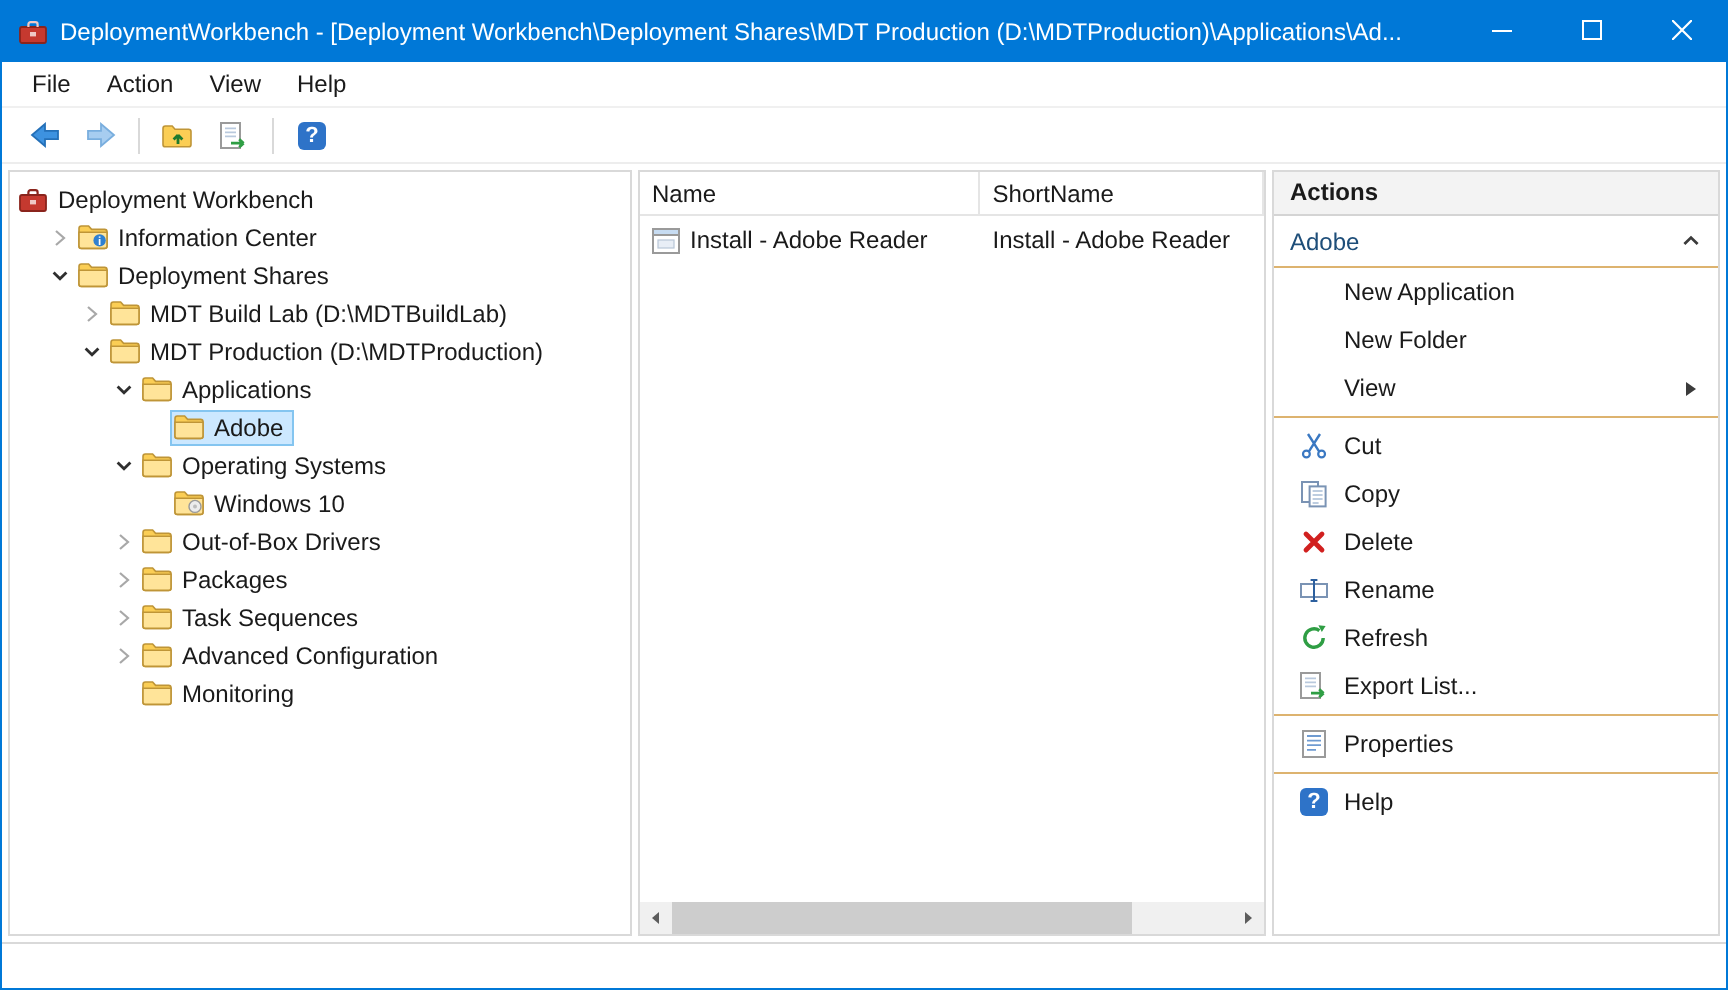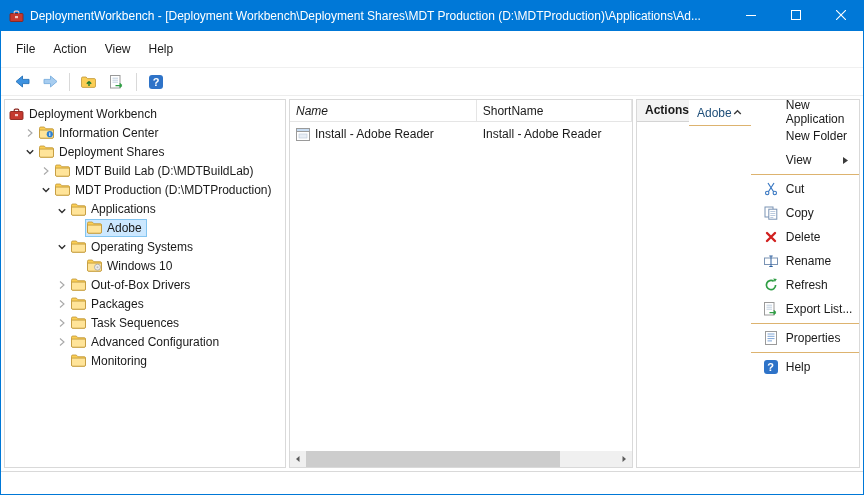--- a/index.html
+++ b/index.html
@@ -6,51 +6,51 @@
   *{box-sizing:border-box;}
   .window{width:864px;height:495px;border:1px solid #0078d7;display:flex;flex-direction:column;background:#fff;
           font-family:"Liberation Sans",sans-serif;font-size:12px;color:#1a1a1a;}
   
   .titlebar{height:30px;flex:0 0 auto;background:#0078d7;display:flex;align-items:center;color:#fff;}
   .title-icon{margin:0 6px 0 8px;display:flex;align-items:center;}
   .title-text{flex:1;white-space:nowrap;overflow:hidden;font-size:12px;}
   .win-controls{display:flex;height:100%;margin-left:6px;}
   .win-btn{width:45px;height:100%;display:flex;align-items:center;justify-content:center;}
   
-  .menubar{height:37px;flex:0 0 auto;display:flex;align-items:center;padding-left:6px;border-bottom:1px solid #f0f0f0;background:#fff;}
+  .menubar{height:23px;flex:0 0 auto;display:flex;align-items:center;padding-left:6px;border-bottom:1px solid #f0f0f0;background:#fff;}
   .menu-item{padding:0 9px;line-height:22px;}
   
   .toolbar{height:28px;flex:0 0 auto;display:flex;align-items:center;padding-left:8px;gap:2px;border-bottom:1px solid #ededed;background:#fff;}
   .tool-btn{width:26px;height:24px;display:flex;align-items:center;justify-content:center;}
   .tool-icon{display:flex;align-items:center;justify-content:center;}
   .tool-sep{width:1px;height:18px;background:#d9d9d9;margin:0 4px;}
   
   .main{flex:1;display:flex;padding:3px;gap:3px;min-height:0;background:#fff;}
   .pane{border:1px solid #d9d9d9;background:#fff;}
-  .tree-pane{width:282px;flex:0 0 auto;padding-top:4px;overflow:hidden;}
+  .tree-pane{width:312px;flex:0 0 auto;padding-top:4px;overflow:hidden;}
   .tree-row{height:19px;display:flex;align-items:center;white-space:nowrap;}
   .expander{width:14px;height:14px;flex:0 0 auto;display:flex;align-items:center;justify-content:center;}
   .node{display:flex;align-items:center;height:18px;padding:0 4px 0 1px;border:1px solid transparent;}
   .node.selected{background:#cce8ff;border:1px solid #84c5f0;}
   .tree-icon{width:16px;display:flex;align-items:center;margin-right:4px;flex:0 0 auto;}
   
   .list-pane{flex:1;min-width:0;display:flex;flex-direction:column;}
   .list-header{display:flex;height:22px;flex:0 0 auto;border-bottom:1px solid #e5e5e5;}
   .col-h{padding:4px 0 0 6px;border-right:1px solid #e5e5e5;}
   .col-fill{flex:1;}
   .list-body{flex:1;overflow:hidden;padding-top:2px;}
   .list-row{display:flex;height:20px;align-items:center;}
   .cell{padding-left:6px;display:flex;align-items:center;gap:5px;overflow:hidden;white-space:nowrap;}
   .row-icon{display:flex;align-items:center;flex:0 0 auto;}
   .hscroll{height:16px;flex:0 0 auto;background:#f0f0f0;display:flex;align-items:center;}
   .sb-btn{width:16px;height:16px;display:flex;align-items:center;justify-content:center;flex:0 0 auto;}
   .sb-track{flex:1;height:16px;position:relative;}
   .sb-thumb{position:absolute;left:0;top:0;height:16px;width:82%;background:#cdcdcd;}
   
-  .actions-pane{width:224px;flex:0 0 auto;display:flex;flex-direction:row;overflow:hidden;}
+  .actions-pane{width:224px;flex:0 0 auto;display:flex;flex-direction:column;overflow:hidden;}
   .actions-title{height:22px;line-height:21px;padding-left:8px;font-weight:bold;background:#f3f3f3;border-bottom:1px solid #d4d4d4;flex:0 0 auto;}
   .actions-group-header{height:26px;flex:0 0 auto;display:flex;align-items:center;justify-content:space-between;
                         padding:0 8px;color:#1e4e79;border-bottom:1px solid #ddb36f;}
   .chev{display:flex;align-items:center;}
   .action-item{height:24px;display:flex;align-items:center;padding-left:12px;flex:0 0 auto;}
   .action-icon{width:16px;height:16px;display:flex;align-items:center;justify-content:center;flex:0 0 auto;}
   .action-label{margin-left:7px;}
   .submenu-arrow{margin-left:auto;margin-right:10px;display:flex;align-items:center;}
   .action-sep{height:1px;background:#ddb36f;margin:2px 0;flex:0 0 auto;}
   .help-badge{width:14px;height:14px;background:#2e73c8;color:#fff;border-radius:3px;font-size:11px;font-weight:bold;
@@ -213,21 +213,21 @@
           <span class="node">
             <span class="tree-icon">
               <svg width="15" height="13" viewBox="0 0 15 13">
                 <path d="M.5 2.2C.5 1.5 1 1 1.7 1h3.6l1.5 1.7h6.5c.7 0 1.2.5 1.2 1.2V11c0 .7-.5 1.2-1.2 1.2H1.7C1 12.2.5 11.7.5 11z" fill="#fbce55" stroke="#bf9537" stroke-width=".8"></path>
                 <path d="M.5 4.1h14V11c0 .7-.5 1.2-1.2 1.2H1.7C1 12.2.5 11.7.5 11z" fill="#ffe499" stroke="#bf9537" stroke-width=".8"></path>
               </svg>
             </span>
             <span class="tree-label">MDT Production (D:\MDTProduction)</span>
           </span>
         </div>
-        <div class="tree-row" style="padding-left: 50px; align-items: flex-end;">
+        <div class="tree-row" style="padding-left: 50px;">
           <span class="expander">
             <svg width="10" height="10" viewBox="0 0 10 10">
               <path d="M1.8 3.2 5 6.4l3.2-3.2" fill="none" stroke="#2f2f2f" stroke-width="1.4"></path>
             </svg>
           </span>
           <span class="node">
             <span class="tree-icon">
               <svg width="15" height="13" viewBox="0 0 15 13">
                 <path d="M.5 2.2C.5 1.5 1 1 1.7 1h3.6l1.5 1.7h6.5c.7 0 1.2.5 1.2 1.2V11c0 .7-.5 1.2-1.2 1.2H1.7C1 12.2.5 11.7.5 11z" fill="#fbce55" stroke="#bf9537" stroke-width=".8"></path>
                 <path d="M.5 4.1h14V11c0 .7-.5 1.2-1.2 1.2H1.7C1 12.2.5 11.7.5 11z" fill="#ffe499" stroke="#bf9537" stroke-width=".8"></path>
@@ -351,21 +351,21 @@
                 <path d="M.5 4.1h14V11c0 .7-.5 1.2-1.2 1.2H1.7C1 12.2.5 11.7.5 11z" fill="#ffe499" stroke="#bf9537" stroke-width=".8"></path>
               </svg>
             </span>
             <span class="tree-label">Monitoring</span>
           </span>
         </div>
       </div>
 
     <div class="pane list-pane">
       <div class="list-header">
-          <div class="col-h" style="width: 190px; font-style: italic;">Name</div>
+          <div class="col-h" style="width: 190px;">Name</div>
           <div class="col-h" style="width: 158px;">ShortName</div>
           <div class="col-fill"></div>
         </div>
       <div class="list-body">
           <div class="list-row">
             <div class="cell" style="width: 190px;">
               <span class="row-icon">
                 <svg width="14" height="13" viewBox="0 0 14 13">
                   <rect x=".5" y=".5" width="13" height="12" fill="#fff" stroke="#9a9a9a"></rect>
                   <rect x=".5" y=".5" width="13" height="3" fill="#c7dcf2" stroke="#9a9a9a"></rect>

